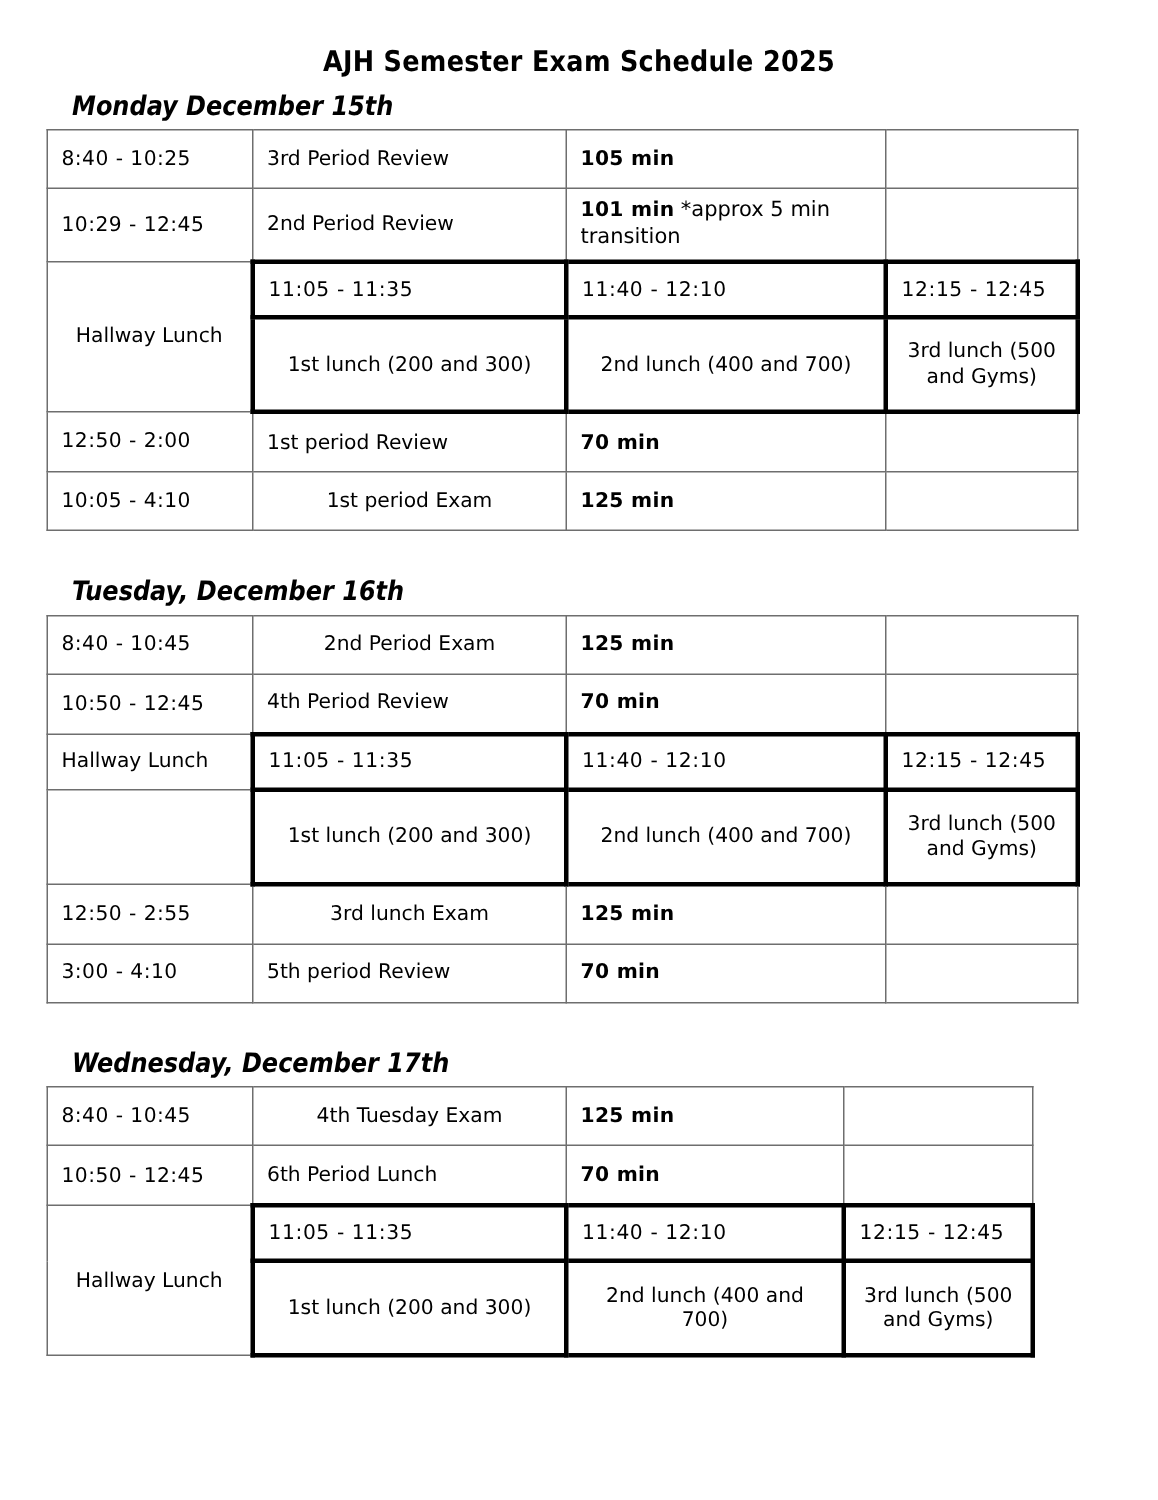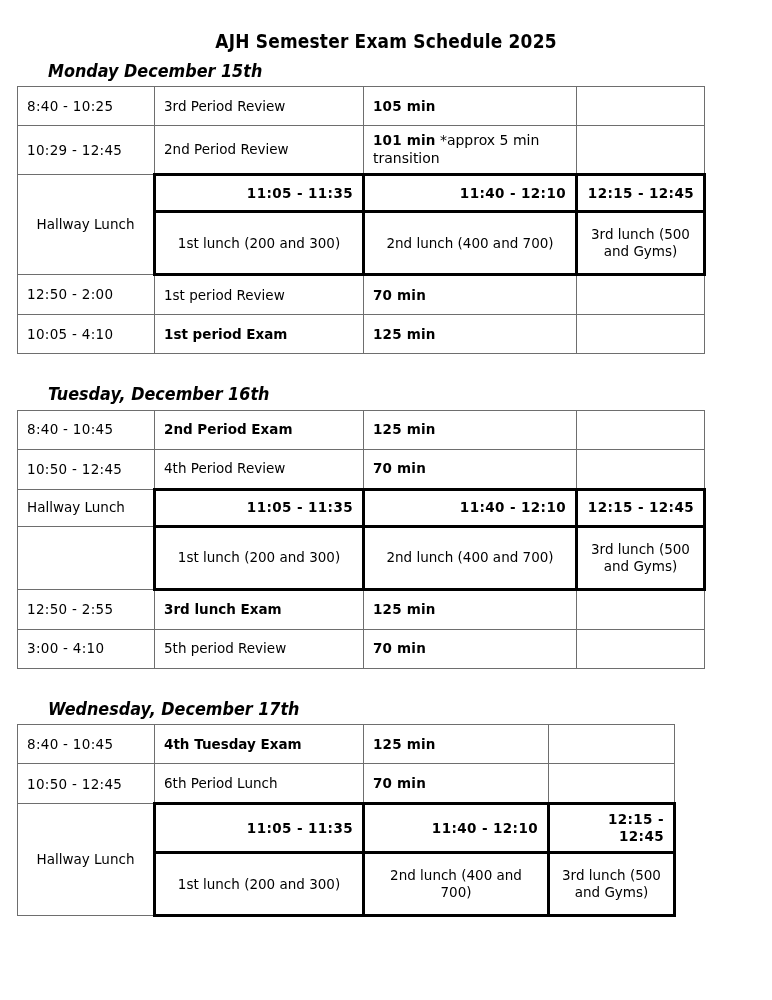--- a/index.html
+++ b/index.html
@@ -53,21 +53,21 @@
 
   .section { position: relative; }
   .section-mon      { margin-top: 14px; }
   .section-tue      { margin-top: 30px; }
   .section-wed      { margin-top: 30px; }
 
   
   table.sched {
     border-collapse: collapse;
     table-layout: fixed;
-    margin-left: 17px;
+    margin-left: 31px;
     margin-top: 8px;
     font-family: "DejaVu Sans", sans-serif;
     font-size: 13.5px;
   }
   table.sched.wide  { width: 687px; }
   table.sched.narrow{ width: 657px; }
 
   table.sched td {
     border: 1px solid #6e6e6e;
     padding: 6px 9px;
@@ -84,31 +84,31 @@
 
   
   .narrow col.c1 { width: 137px; }
   .narrow col.c2 { width: 209px; }
   .narrow col.c3 { width: 185px; }
   .narrow col.c4 { width: 126px; }
 
   .r-normal td { height: 26px; }
 
   .time-cell   { white-space: nowrap; letter-spacing: 0.3px; }
-  .exam        { font-weight: bold; }
+  .exam        { font-weight: normal; text-align: center; }
   .note        { font-size: 14px; letter-spacing: 0px; }
   .dur         { letter-spacing: 0.2px; font-weight: bold; }
 
   
   .lunch-label-merged { text-align: center; vertical-align: middle; }
   .lunch-label-top    { text-align: left;   vertical-align: middle; }
 
   .lunch-time {
-    text-align: right;
-    font-weight: bold;
+    text-align: left;
+    font-weight: normal;
     border: 3px solid #000000 !important;
     letter-spacing: 0.4px;
     height: 22px;
   }
   .lunch-name {
     text-align: center;
     border: 3px solid #000000 !important;
     height: 48px;
   }
 

